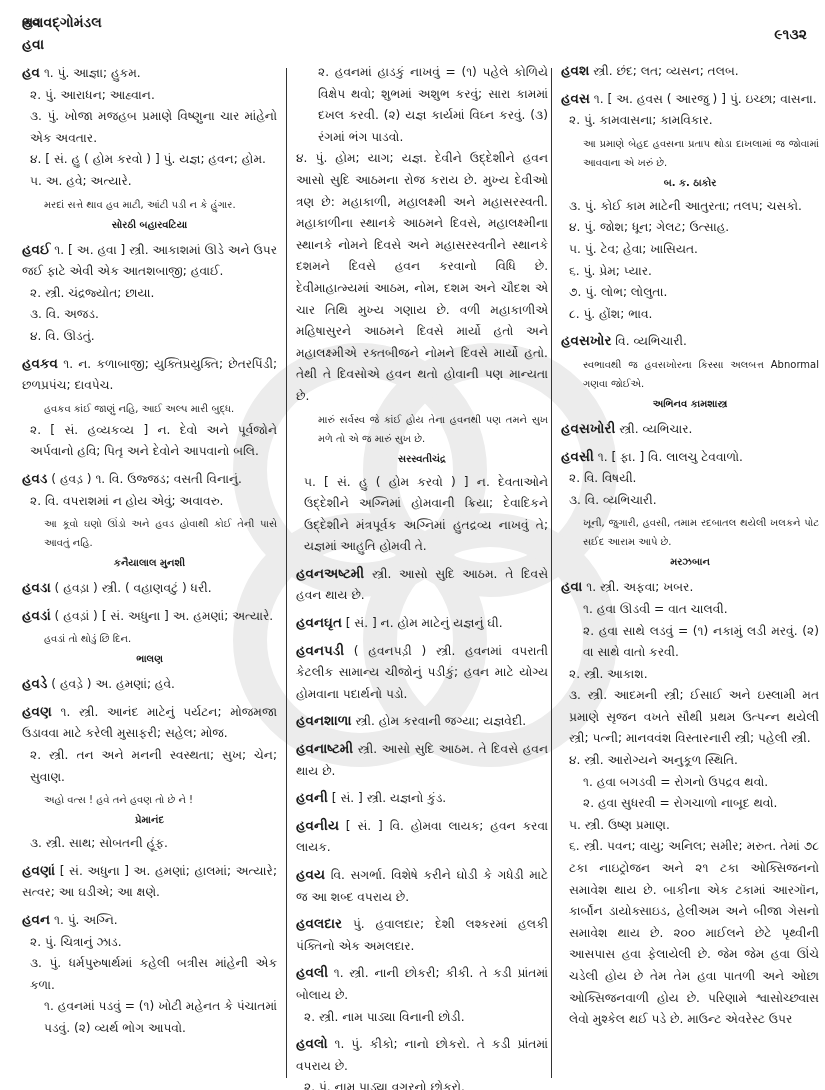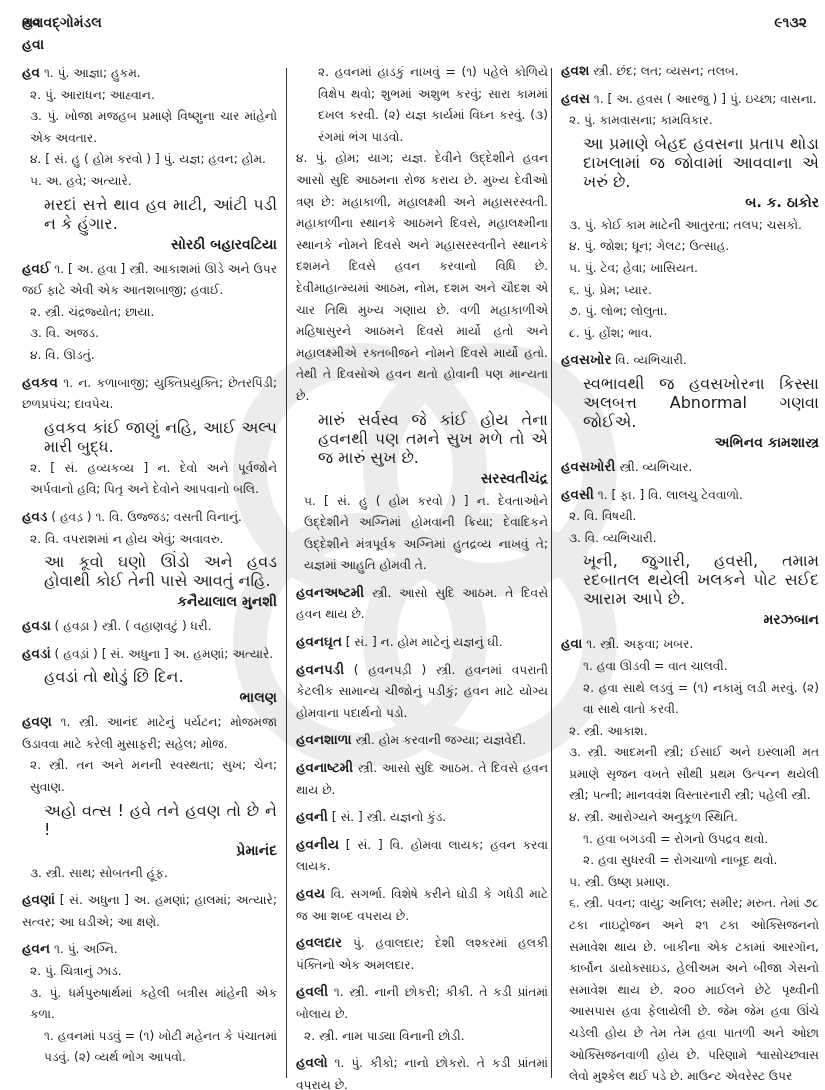--- a/index.html
+++ b/index.html
@@ -12,38 +12,38 @@
     .watermark {
       position: absolute; left: 210px; top: 300px; width: 420px; height: 500px;
       pointer-events: none; z-index: 0;
     }
     .header {
       position: absolute; top: 14px; left: 22px; right: 18px; height: 20px;
       font-weight: bold; font-size: 14px;
     }
     .header .left { position: absolute; left: 0; top: 0; }
     .header .center { position: absolute; left: 0; right: 0; text-align: left; top: 0; }
-    .header .right { position: absolute; right: 0; top: 0; }
+    .header .right { position: absolute; right: 0; top: 12px; }
     .subhead { position: absolute; top: 36px; left: 22px; font-weight: bold; font-size: 14px; }
     .col {
       position: absolute; top: 62px; font-size: 12.2px; line-height: 21.6px;
       z-index: 1; text-align: justify;
     }
     .col1 { left: 22px; width: 255px; }
     .col2 { left: 296px; width: 252px; }
     .col3 { left: 561px; width: 258px; top: 60px; }
     .rule { position: absolute; top: 68px; width: 1px; background: #333; z-index: 1; }
     .rule1 { left: 286px; height: 1010px; }
     .rule2 { left: 551px; height: 1010px; }
     .entry { margin: 0 0 5px 0; }
     .hw { font-weight: bold; font-size: 13.5px; }
     .sense { padding-left: 8px; margin: 0; }
     .sense.nopad { padding-left: 0; }
-    .quote { font-size: 16px; padding-left: 22px; line-height: 19px; margin: 2px 0; }
-    .src { text-align: right; font-size: 14px; font-weight: bold; line-height: 18px; margin-bottom: 4px; }
+    .quote { font-size: 10px; padding-left: 22px; line-height: 19px; margin: 2px 0; }
+    .src { text-align: center; font-size: 10px; font-weight: bold; line-height: 18px; margin-bottom: 4px; }
     .idiom { padding-left: 22px; margin: 0; }
     p { margin: 0; }
   </style>
 </head>
 <body>
 
 <svg class="watermark" viewBox="0 0 420 500">
   <g fill="none" stroke="#ececec" stroke-width="34">
     <circle cx="150" cy="170" r="110"></circle>
     <circle cx="280" cy="170" r="110"></circle>
@@ -89,20 +89,23 @@
       <p class="quote">આ કૂવો ઘણો ઊંડો અને હવડ હોવાથી કોઈ તેની પાસે આવતું નહિ.</p>
       <p class="src">કનૈયાલાલ મુનશી</p>
     </div>
     <div class="entry">
       <p class="sense nopad"><span class="hw">હવડા</span> <span>( હવડ઼ા )</span> <span>સ્ત્રી. ( વહાણવટું ) ધરી.</span></p>
     </div>
     <div class="entry">
       <p class="sense nopad"><span class="hw">હવડાં</span> <span>( હવડ઼ાં )</span> <span>[ સં. અધુના ] અ. હમણાં; અત્યારે.</span></p>
       <p class="quote">હવડાં તો થોડું છિ દિન.</p>
       <p class="src">ભાલણ</p>
+    </div>
+    <div class="entry">
+      <p class="sense nopad"><span class="hw">હવડે</span> <span>( હવડ઼ે )</span> <span>અ. હમણાં; હવે.</span></p>
     </div>
     <div class="entry">
       <p class="sense nopad"><span class="hw">હવણ</span> <span>૧. સ્ત્રી. આનંદ માટેનું પર્યટન; મોજમજા ઉડાવવા માટે કરેલી મુસાફરી; સહેલ; મોજ.</span></p>
       <p class="sense">૨. સ્ત્રી. તન અને મનની સ્વસ્થતા; સુખ; ચેન; સુવાણ.</p>
       <p class="quote">અહો વત્સ ! હવે તને હવણ તો છે ને !</p>
       <p class="src">પ્રેમાનંદ</p>
       <p class="sense">૩. સ્ત્રી. સાથ; સોબતની હૂંફ.</p>
     </div>
     <div class="entry">
       <p class="sense nopad"><span class="hw">હવણાં</span> <span>[ સં. અધુના ] અ. હમણાં; હાલમાં; અત્યારે; સત્વર; આ ઘડીએ; આ ક્ષણે.</span></p>

